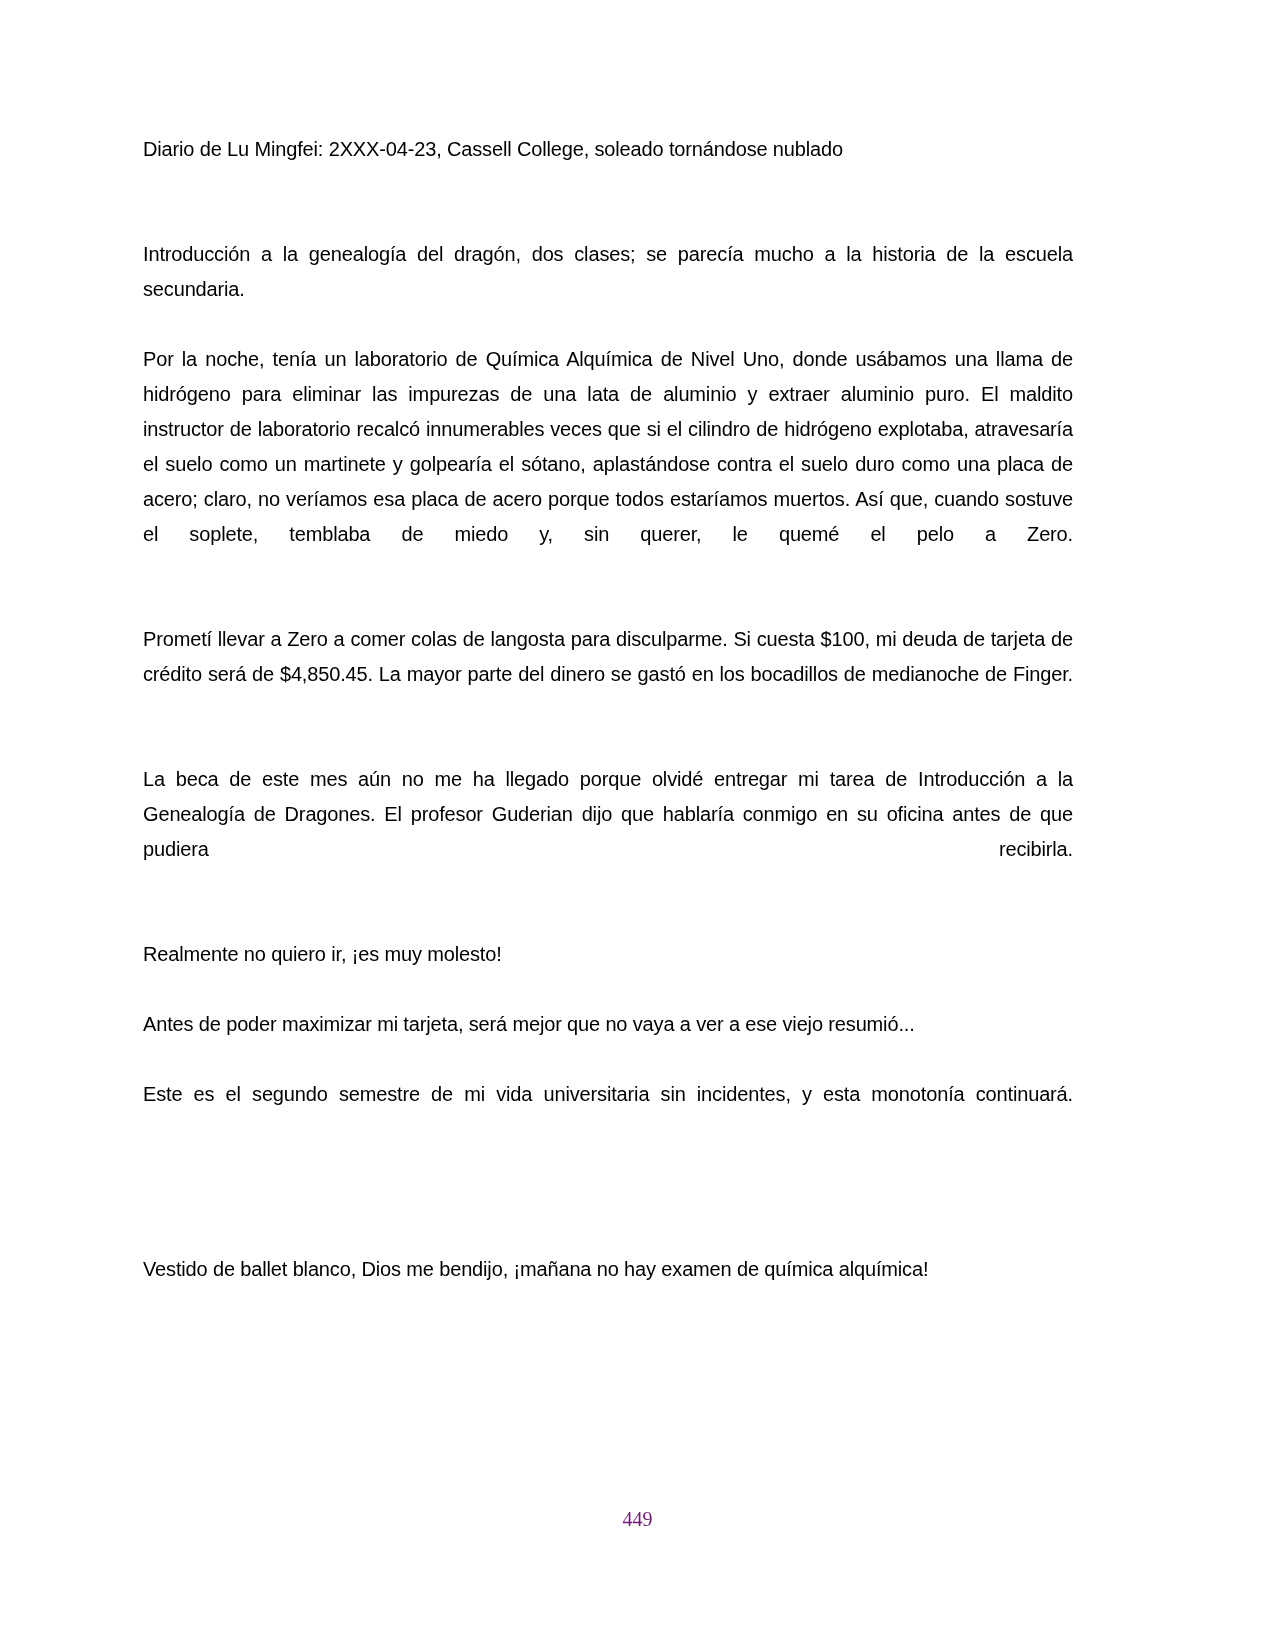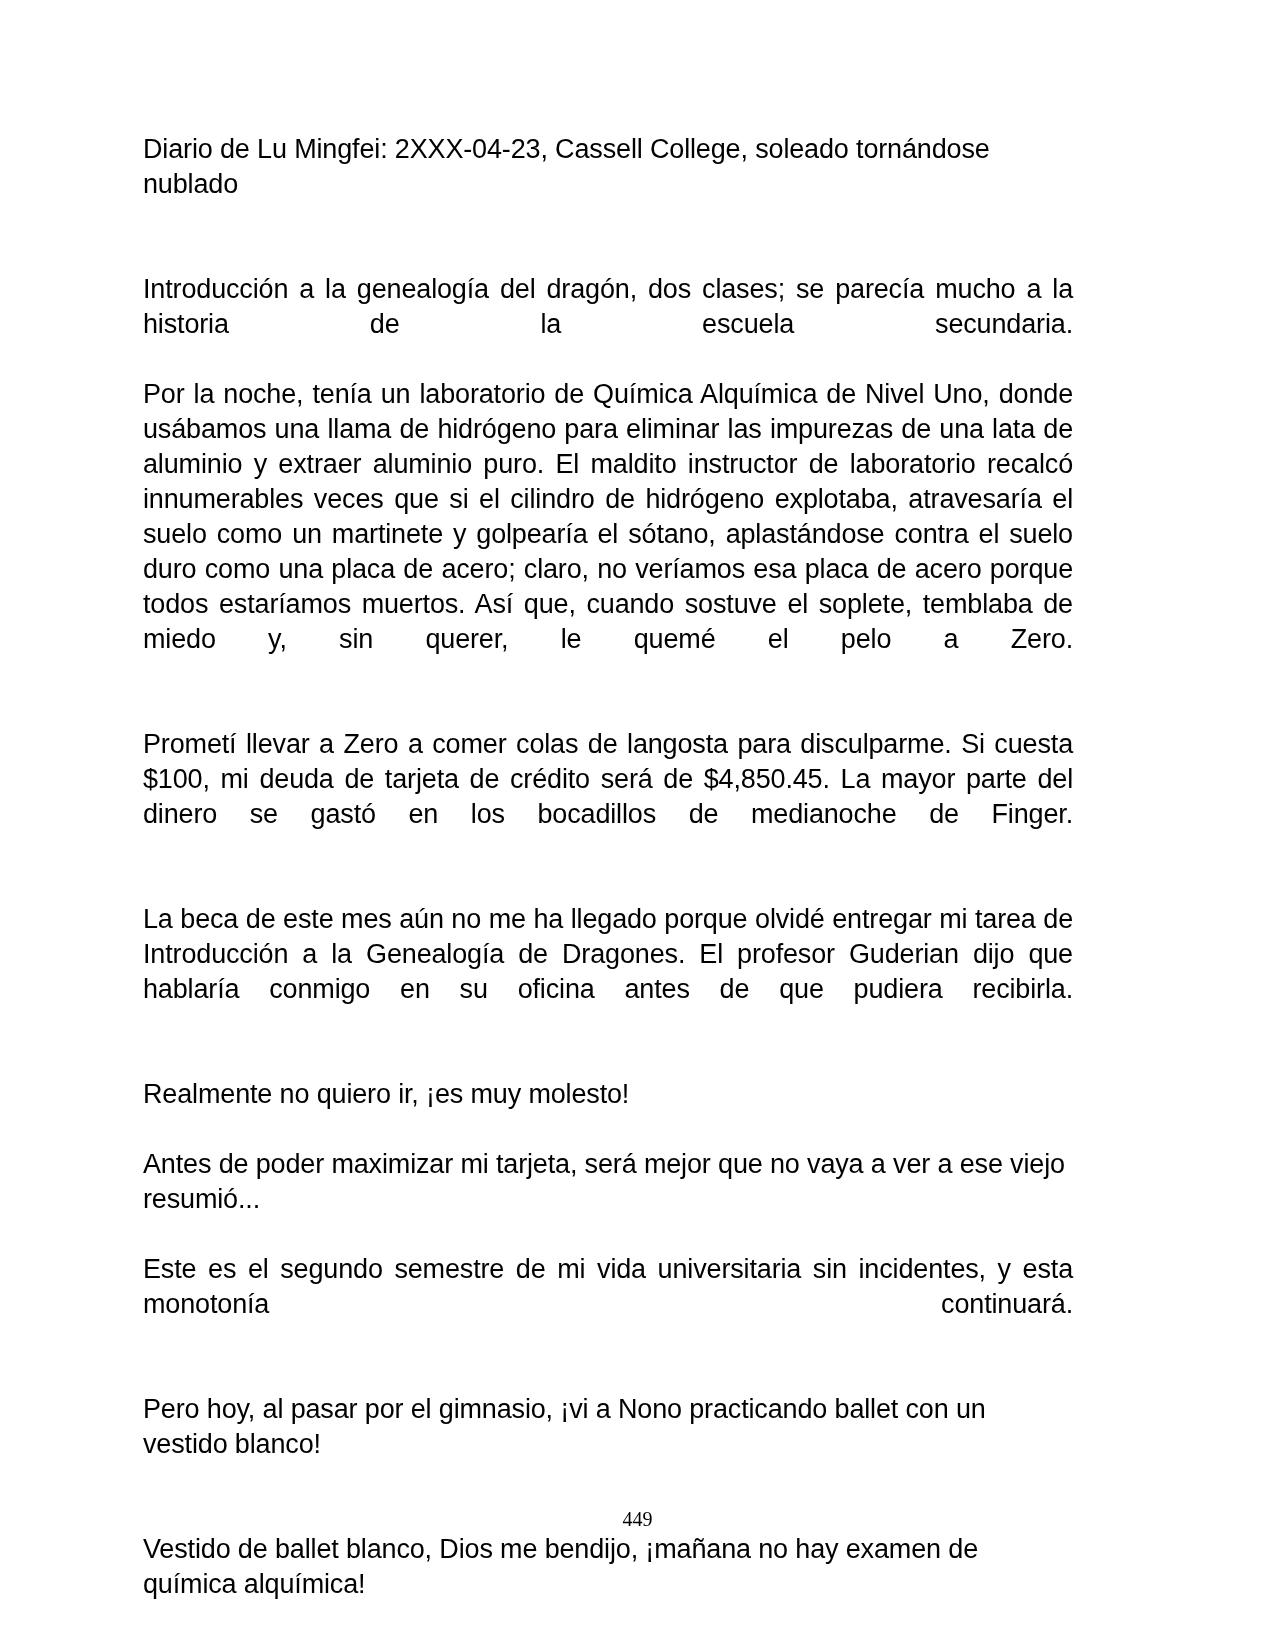--- a/index.html
+++ b/index.html
@@ -21,21 +21,21 @@
     box-sizing: border-box;
     overflow: hidden;
   }
   .content {
     position: absolute;
     left: 143px;
     top: 132px;
     width: 930px;
   }
   .para {
-    font-size: 27px;
+    font-size: 20px;
     line-height: 35px;
     text-align: justify;
     text-justify: inter-word;
     margin: 0;
     letter-spacing: -0.15px;
     word-spacing: 0px;
     hyphens: none;
   }
   
   .para::after {
@@ -52,21 +52,21 @@
     height: 35px;
   }
   .page-number {
     position: absolute;
     left: 0;
     right: 0;
     top: 1508px;
     text-align: center;
     font-family: "Liberation Serif", "DejaVu Serif", serif;
     font-size: 20px;
-    color: #000000;
+    color: #701a75;
   }
 </style>
 </head>
 <body>
 
 <div class="page">
 
   <div class="content">
 
     <p class="para nojustify">Diario de Lu Mingfei: 2XXX-04-23, Cassell College, soleado tornándose nublado</p>
@@ -88,21 +88,20 @@
 
     <p class="para nojustify">Realmente no quiero ir, ¡es muy molesto!</p>
     <div class="spacer"></div>
 
     <p class="para nojustify">Antes de poder maximizar mi tarjeta, será mejor que no vaya a ver a ese viejo resumió...</p>
     <div class="spacer"></div>
 
     <p class="para">Este es el segundo semestre de mi vida universitaria sin incidentes, y esta monotonía continuará.</p>
     <div class="spacer"></div>
 
-    <p class="para nojustify">Pero hoy, al pasar por el gimnasio, ¡vi a Nono practicando ballet con un vestido blanco!</p>
     <div class="spacer"></div>
 
     <div class="spacer"></div>
 
     <p class="para nojustify">Vestido de ballet blanco, Dios me bendijo, ¡mañana no hay examen de química alquímica!</p>
 
   </div>
 
   <div class="page-number">449</div>
 

